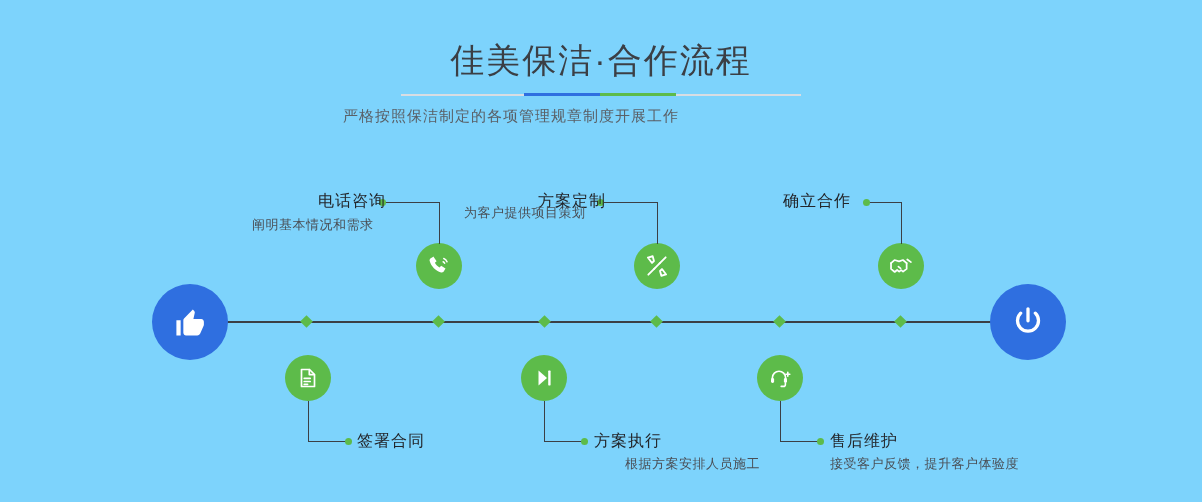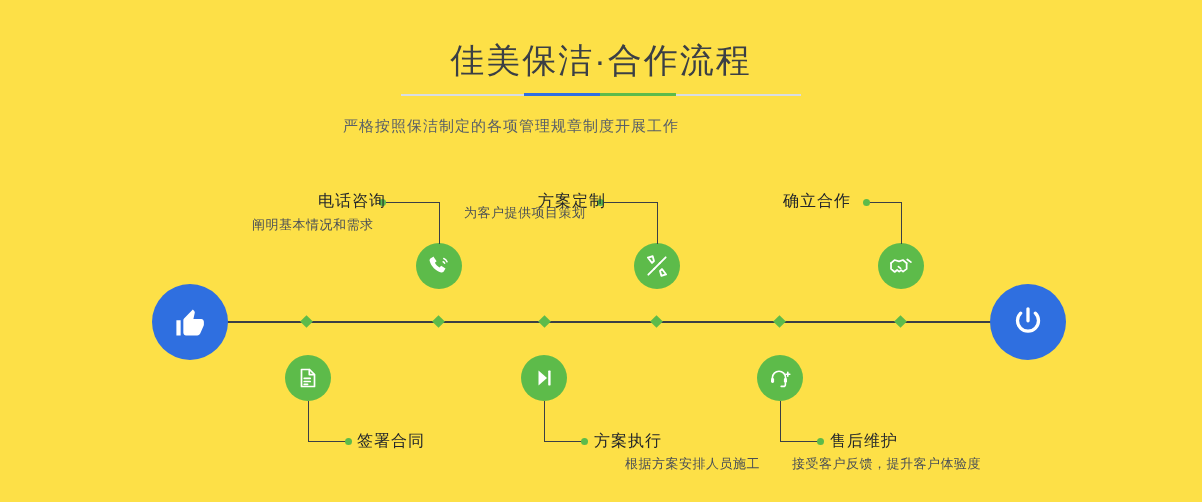--- a/index.html
+++ b/index.html
@@ -7,21 +7,21 @@
     padding: 0;
     background: #ffffff;
   }
   body {
     font-family: "Liberation Sans", "DejaVu Sans", sans-serif;
   }
   #canvas {
     position: relative;
     width: 1202px;
     height: 502px;
-    background: #fde047;
+    background: #7dd3fc;
     overflow: hidden;
   }
 
   
   .title {
     position: absolute;
     top: 38px;
     left: 0;
     width: 1202px;
     text-align: center;
@@ -50,21 +50,21 @@
   .title-rule-accent-b {
     position: absolute;
     top: 93px;
     left: 600px;
     width: 76px;
     height: 3px;
     background: #5dbb4a;
   }
   .subtitle {
     position: absolute;
-    top: 114px;
+    top: 104px;
     left: 0;
     width: 1022px;
     text-align: center;
     font-size: 15px;
     line-height: 24px;
     color: #5a6067;
     letter-spacing: 1px;
   }
 
   
@@ -273,15 +273,15 @@
         <rect x="15.9" y="12" width="3.1" height="5" rx="1.4" fill="#ffffff" stroke="none"></rect>
         <path d="M17.4 17.2v1.2a2 2 0 0 1-2 2h-2.2"></path>
         <path d="M19.8 6.2v4M17.8 8.2h4" stroke-width="1.6"></path>
       </svg>
     </span>
   </div>
   <div class="vline" style="left:780px; top:401px; height:41px;"></div>
   <div class="hline" style="left:780px; top:441px; width:40px;"></div>
   <div class="dot" style="left:817px; top:438px;"></div>
   <div class="step-title" style="left:830px; top:431px;">售后维护</div>
-  <div class="step-desc" style="left:792px; top:455px;">接受客户反馈，提升客户体验度</div>
+  <div class="step-desc" style="left:830px; top:455px;">接受客户反馈，提升客户体验度</div>
 
 </div>
 
 </body></html>

